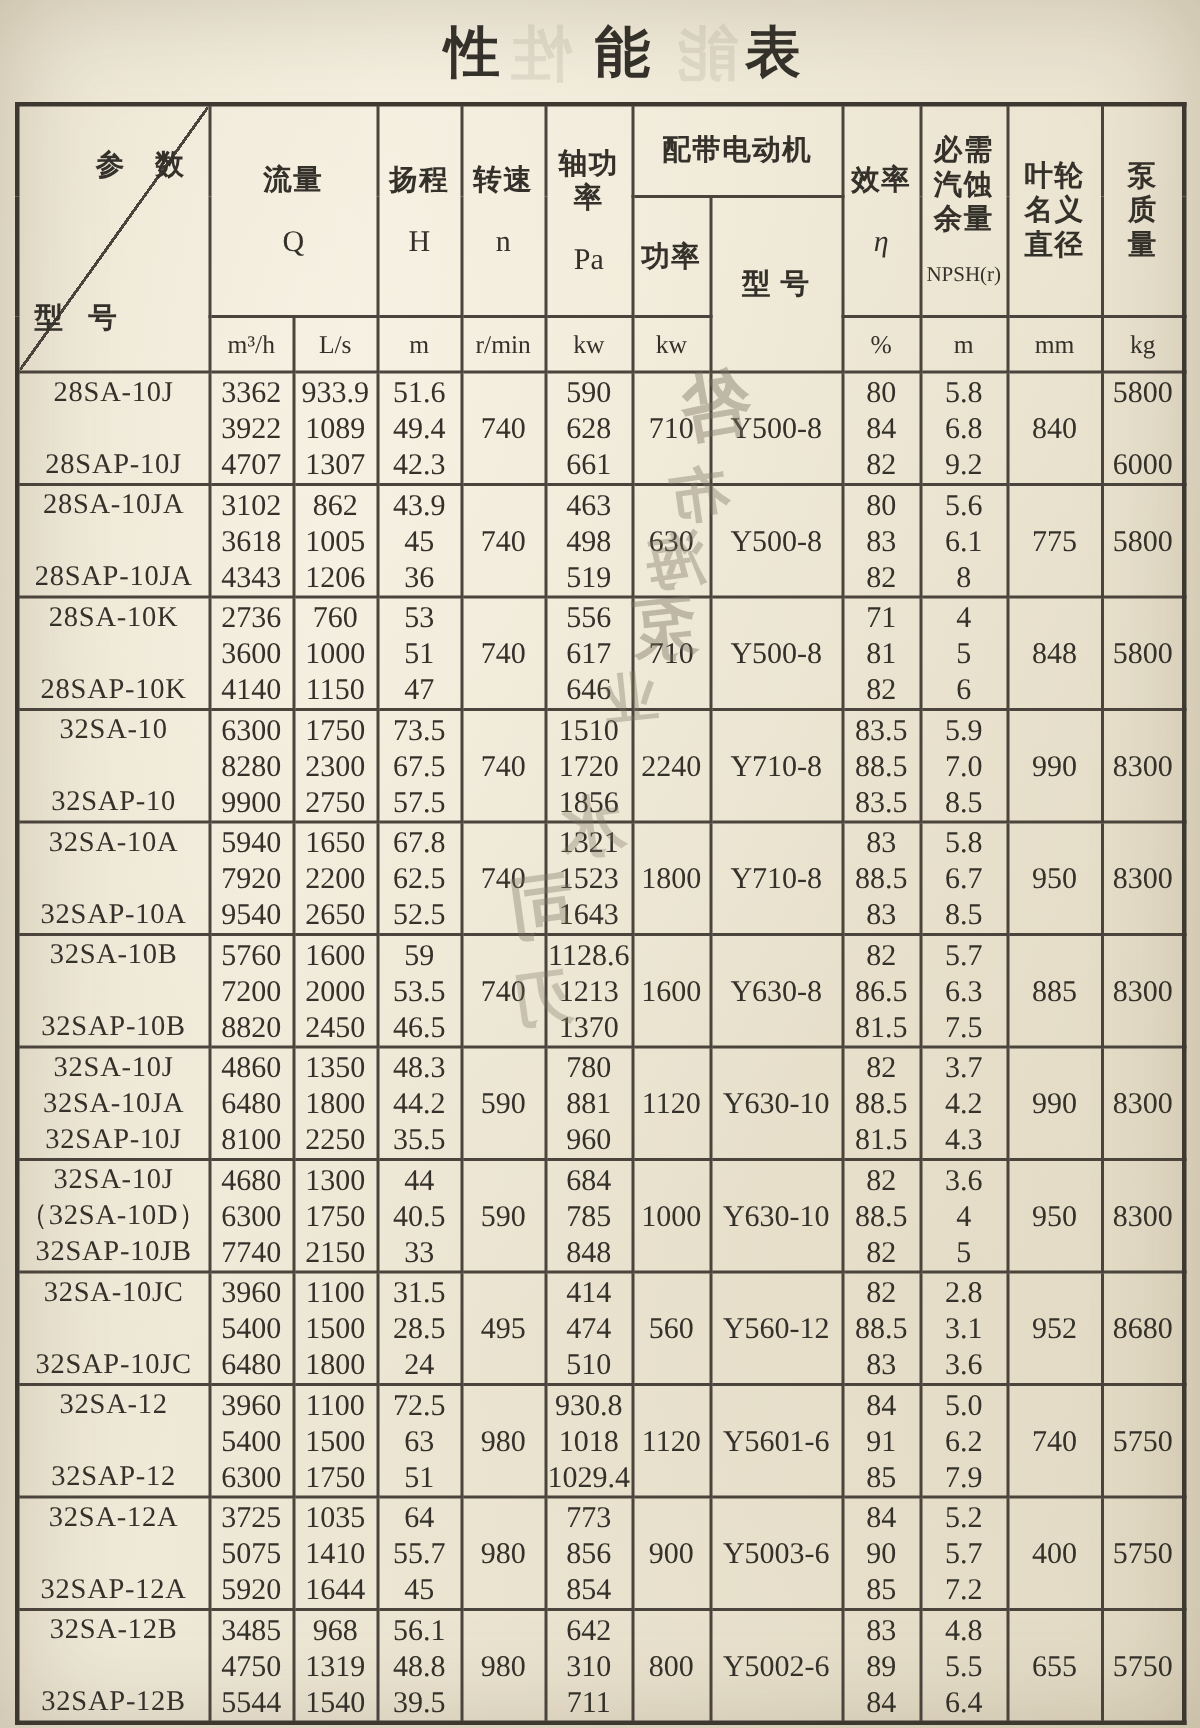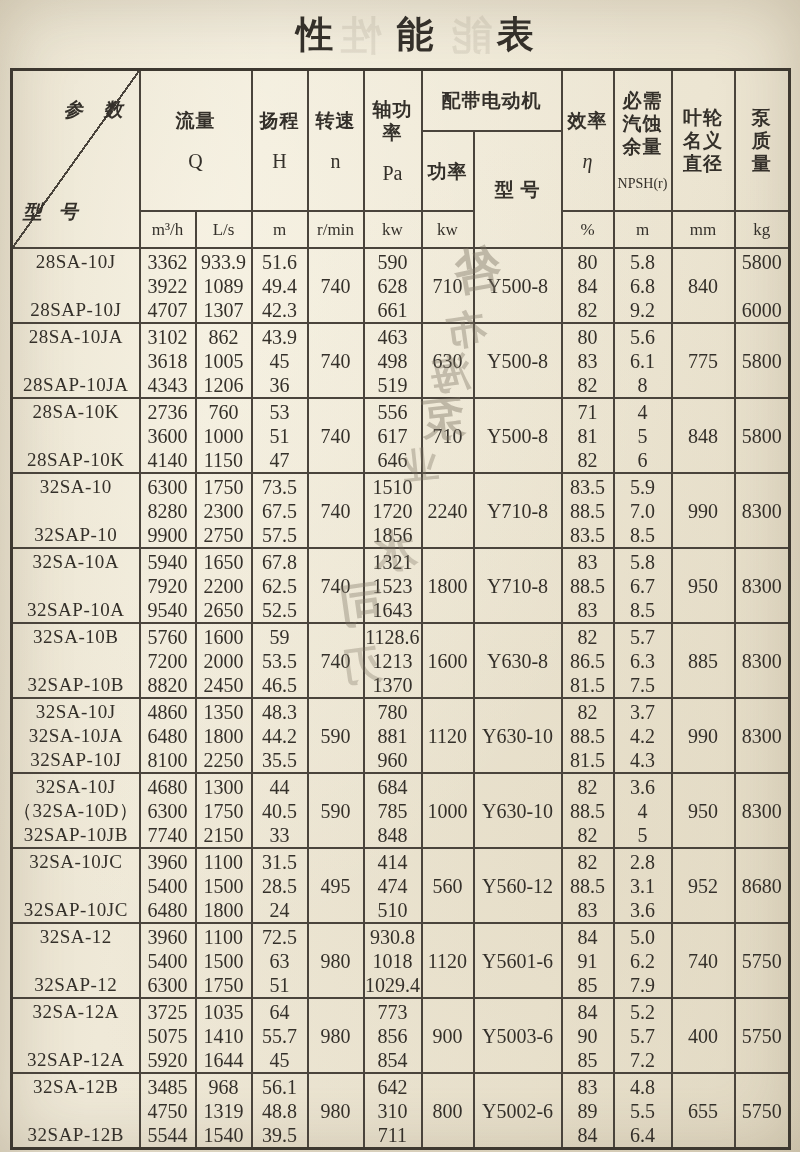--- a/index.html
+++ b/index.html
@@ -34,21 +34,21 @@
   .hr1 th{height:56px}
   .hr2 th{height:44px}
   .hr3 th{height:35px;font-size:17px;font-weight:normal;margin-top:40px;}
   tbody td{height:73px;font-size:20px;line-height:24px;}
   .zh{font-weight:bold;font-size:19px;line-height:23px;letter-spacing:1px;display:block;}
   .sym{font-weight:normal;font-size:20px;line-height:22px;display:block;font-family:"Liberation Serif",serif;}
   .sym-eta{font-style:italic;}
   .sym-npsh{font-size:14px;line-height:16px;text-align:center;}
   .c-model{font-size:19px;line-height:24px;letter-spacing:0.5px;}
   
-  .corner{position:relative;font-style:italic;}
+  .corner{position:relative;}
   .corner .diag{
     position:absolute;inset:0;display:block;
     background:linear-gradient(to bottom right,
       transparent calc(50% - 1px), #4a443c calc(50% - 1px),
       #4a443c calc(50% + 1px), transparent calc(50% + 1px));
   }
   .corner-top{position:absolute;top:26px;right:8px;font-weight:bold;font-size:19px;letter-spacing:8px;}
   .corner-bottom{position:absolute;bottom:22px;left:10px;font-weight:bold;font-size:19px;letter-spacing:6px;}
   
   .wm-layer{position:absolute;inset:0;pointer-events:none;z-index:5;}

